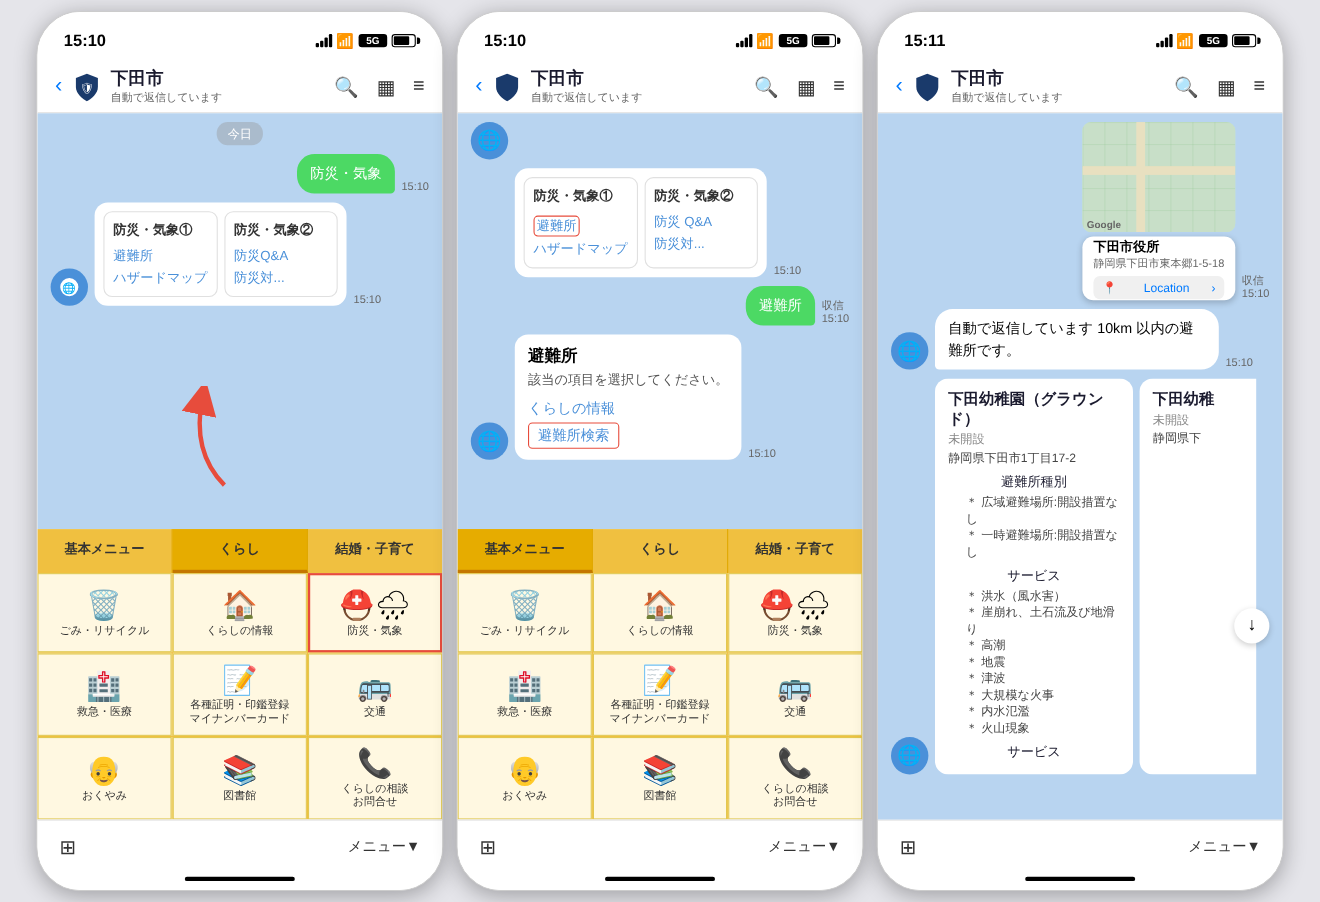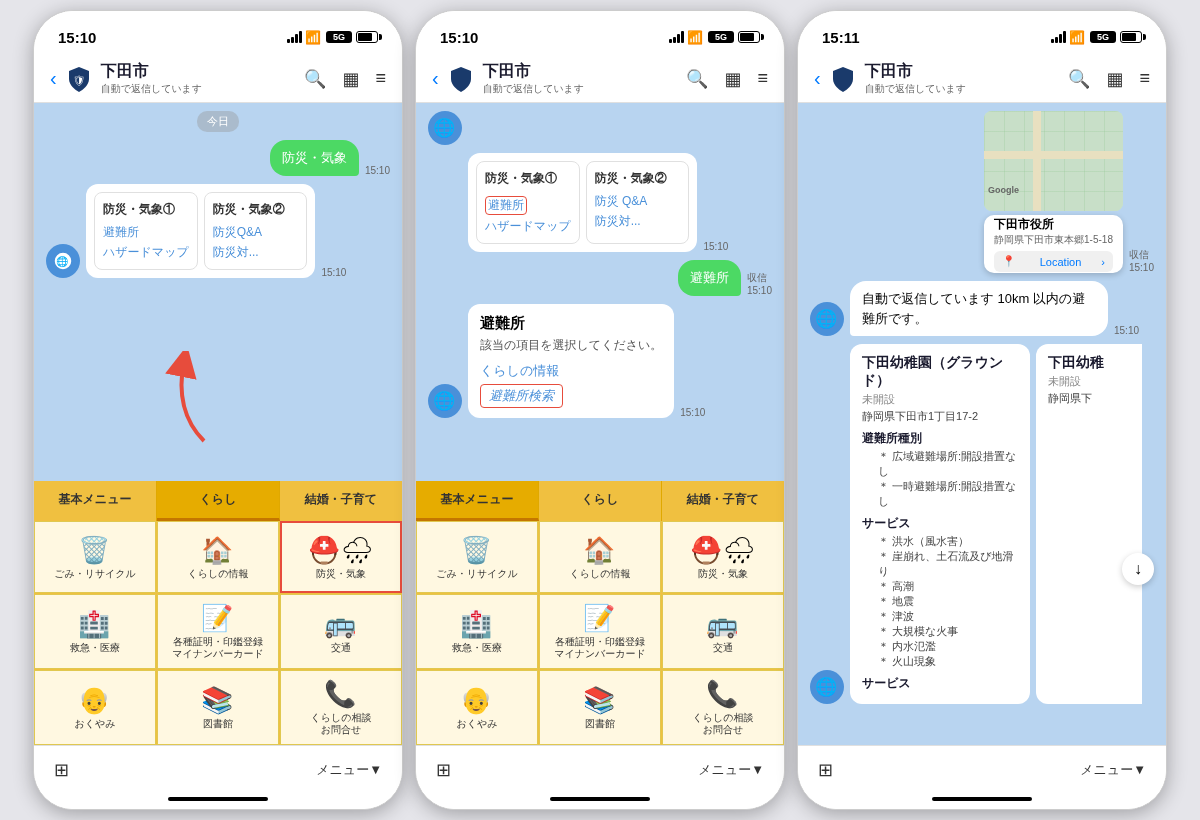--- a/index.html
+++ b/index.html
@@ -308,21 +308,21 @@
     .info-card {
       background: #fff;
       border-radius: 12px;
       padding: 10px 12px;
       max-width: 92%;
       font-size: 12px;
     }
     .info-title { font-size: 14px; font-weight: 700; color: #1a1a2e; margin-bottom: 2px; }
     .info-status { color: #888; font-size: 11px; margin-bottom: 2px; }
     .info-addr { color: #444; font-size: 11px; margin-bottom: 6px; }
-    .info-section-title { font-size: 12px; font-weight: 700; color: #1a1a2e; margin: 6px 0 2px; }
+    .info-section-title { font-size: 12px; font-weight: 400; color: #1a1a2e; margin: 6px 0 2px; text-align: center; }
     .info-bullet { font-size: 11px; color: #444; margin-left: 16px; }
 
     .scroll-down-btn {
       position: absolute;
       bottom: 160px;
       right: 12px;
       background: #fff;
       border-radius: 50%;
       width: 32px;
       height: 32px;
@@ -352,21 +352,21 @@
     }
     .map-road-v {
       position: absolute;
       background: #e8e0c0;
       width: 8px;
       height: 100%;
     }
 
     .google-watermark {
       position: absolute;
-      bottom: 16px;
+      bottom: 2px;
       left: 4px;
       font-size: 9px;
       color: #666;
       font-weight: 600;
     }
   </style>
 </head>
 <body>
 
 <div class="phones-container">
@@ -579,21 +579,21 @@
         <div class="bot-avatar">
           <span style="font-size:18px;">🌐</span>
         </div>
         <div class="shelter-card">
           <div class="shelter-card-title">
             <span>避難所</span>
           </div>
           <div class="shelter-card-sub">該当の項目を選択してください。</div>
           <a class="shelter-link">くらしの情報</a>
           <div style="border:1.5px solid #e74c3c; border-radius:4px; display:inline-block;">
-            <a class="shelter-link" style="margin:0; padding:2px 8px;font-style:italic;">避難所検索</a>
+            <a class="shelter-link" style="margin:0; padding:2px 8px;">避難所検索</a>
           </div>
         </div>
         <div class="msg-time" style="align-self:flex-end;">15:10</div>
       </div>
     </div>
 
     <div class="bottom-tabs">
       <div class="tab-item active">基本メニュー</div>
       <div class="tab-item">くらし</div>
       <div class="tab-item">結婚・子育て</div>

